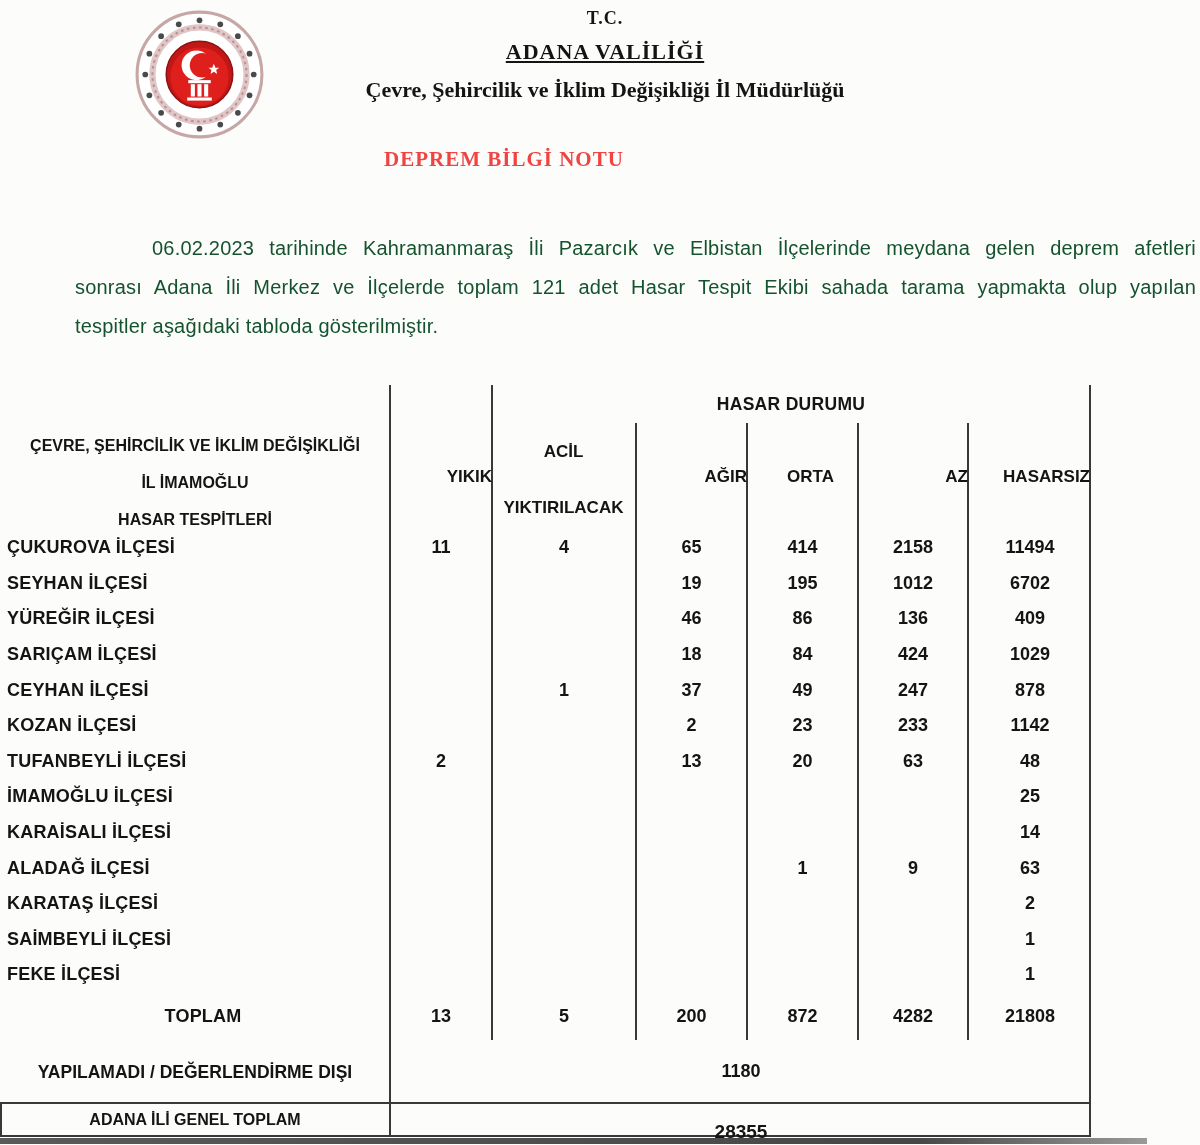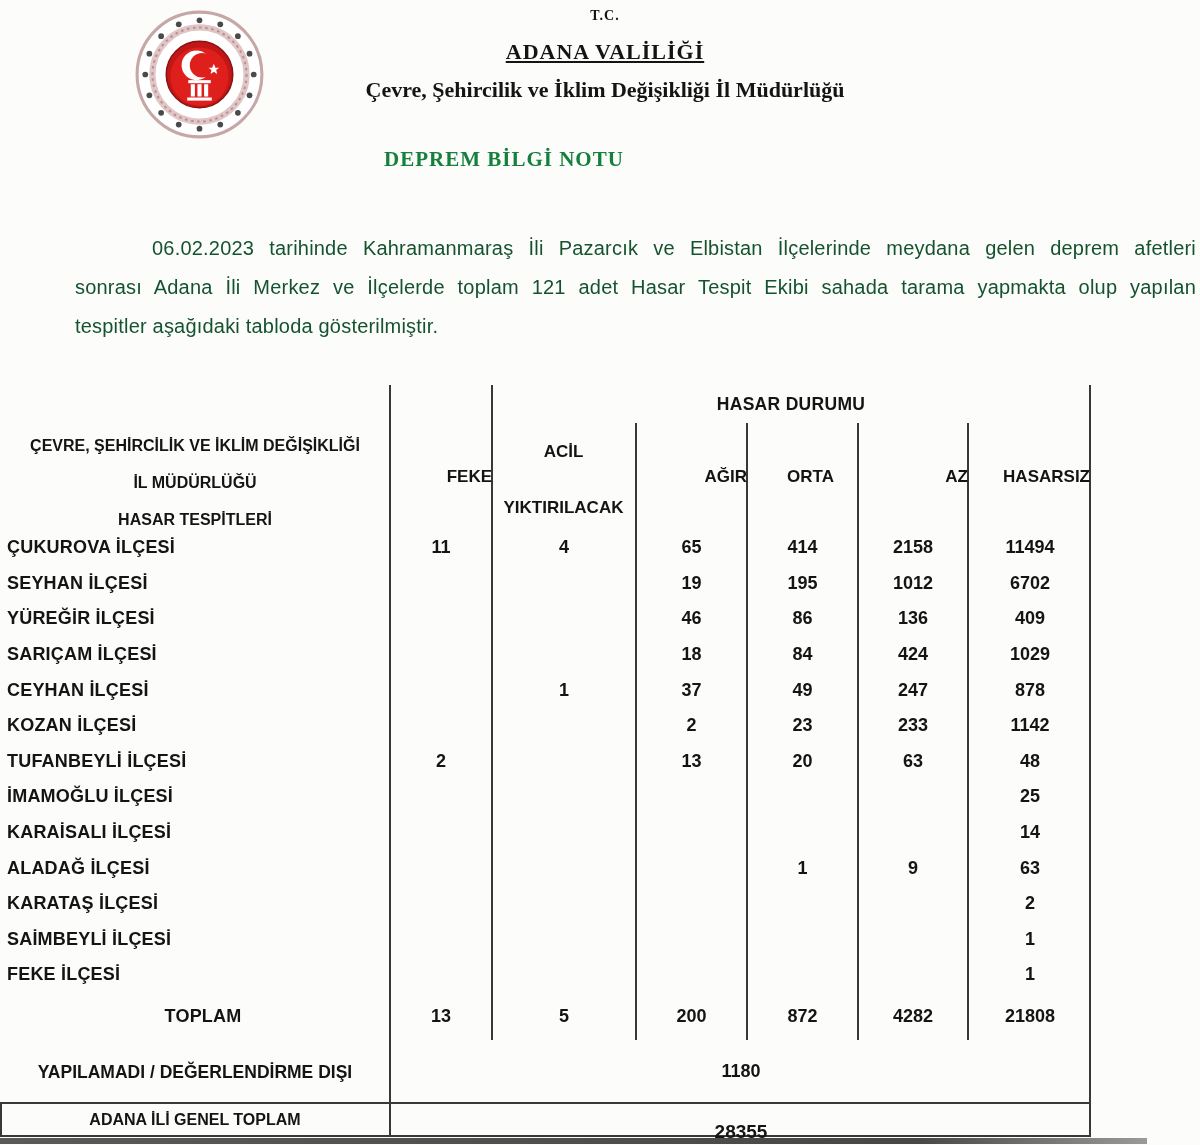--- a/index.html
+++ b/index.html
@@ -6,25 +6,25 @@
   body{
     width:1200px;height:1145px;position:relative;overflow:hidden;
     background:#fcfcfb;
     font-family:"Liberation Sans", sans-serif;
     color:#1a1a1a;
   }
   
   .logo{position:absolute;left:133px;top:8px;width:133px;height:133px;}
   .head-center{position:absolute;left:10px;top:0;width:1190px;text-align:center;
     font-family:"Liberation Serif", serif;font-weight:bold;color:#141414;}
-  .tc{position:absolute;left:0;right:0;top:8px;font-size:14px;letter-spacing:1px;}
+  .tc{position:absolute;left:0;right:0;top:8px;font-size:18px;letter-spacing:1px;}
   .org{position:absolute;left:0;right:0;top:39px;font-size:22px;letter-spacing:1px;text-decoration:underline;}
   .dept{position:absolute;left:0;right:0;top:77px;font-size:22px;}
   .doc-title{position:absolute;left:384px;top:147px;
-    font-family:"Liberation Serif", serif;font-weight:bold;font-size:21px;letter-spacing:1px;color:#15803d;}
+    font-family:"Liberation Serif", serif;font-weight:bold;font-size:21px;letter-spacing:1px;color:#ef4444;}
   
   .intro{position:absolute;left:75px;top:229px;width:1121px;
     font-size:20px;color:#14532d;letter-spacing:.2px;}
   .intro .ln{line-height:39px;white-space:nowrap;}
   .intro .ln.just{text-align:justify;text-align-last:justify;white-space:normal;}
   .intro .ln.first{text-indent:77px;}
   
   .table{position:absolute;left:0;top:385px;width:1092px;height:752px;font-weight:bold;color:#141414;}
   .vline,.hline{position:absolute;background:#383838;}
   .vline{width:2px;}
@@ -119,25 +119,25 @@
   <div class="vline" style="left:746px;top:38px;height:617px;"></div>
   <div class="vline" style="left:857px;top:38px;height:617px;"></div>
   <div class="vline" style="left:967px;top:38px;height:617px;"></div>
   <div class="vline" style="left:1089px;top:0;height:752px;"></div>
   <div class="hline" style="left:0;top:717px;width:1091px;"></div>
   <div class="hline" style="left:0;top:750px;width:1091px;"></div>
   <div class="vline" style="left:0;top:717px;height:35px;"></div>
 
   <div class="hdr-title">
     <div>ÇEVRE, ŞEHİRCİLİK VE İKLİM DEĞİŞİKLİĞİ</div>
-    <div>İL MÜDÜRLÜĞÜ</div>
+    <div>İL İMAMOĞLU</div>
     <div>HASAR TESPİTLERİ</div>
   </div>
   <div class="hdr-group">HASAR DURUMU</div>
-  <div class="hdr-cell" style="left:389px;width:103px;">FEKE</div>
+  <div class="hdr-cell" style="left:389px;width:103px;">YIKIK</div>
   <div class="hdr-cell hdr-acil" style="left:491px;width:145px;">
     <div>ACİL</div>
     <div>YIKTIRILACAK</div>
   </div>
   <div class="hdr-cell" style="left:635px;width:112px;">AĞIR</div>
   <div class="hdr-cell" style="left:746px;width:88px;">ORTA</div>
   <div class="hdr-cell" style="left:857px;width:111px;">AZ</div>
   <div class="hdr-cell" style="left:967px;width:123px;">HASARSIZ</div>
 
   <div class="rows">

